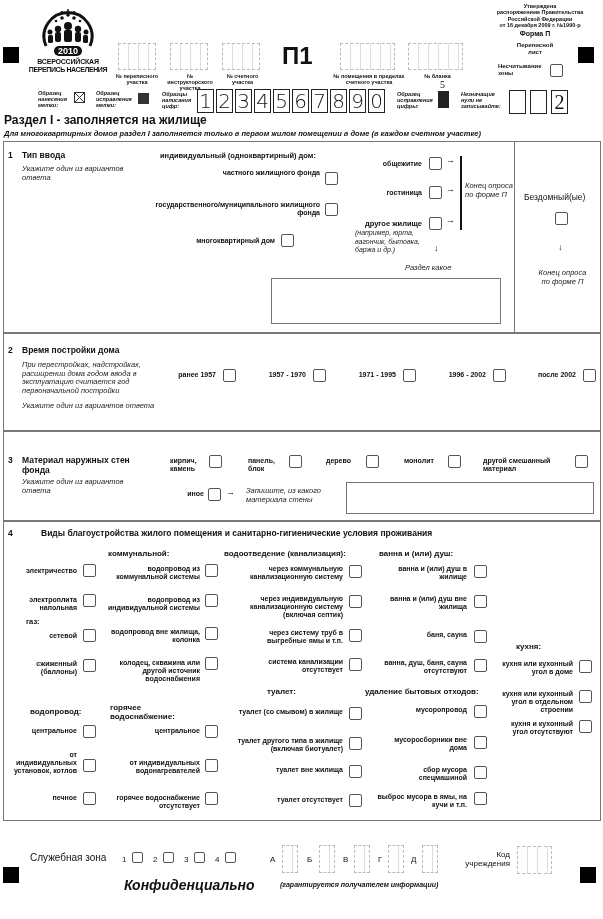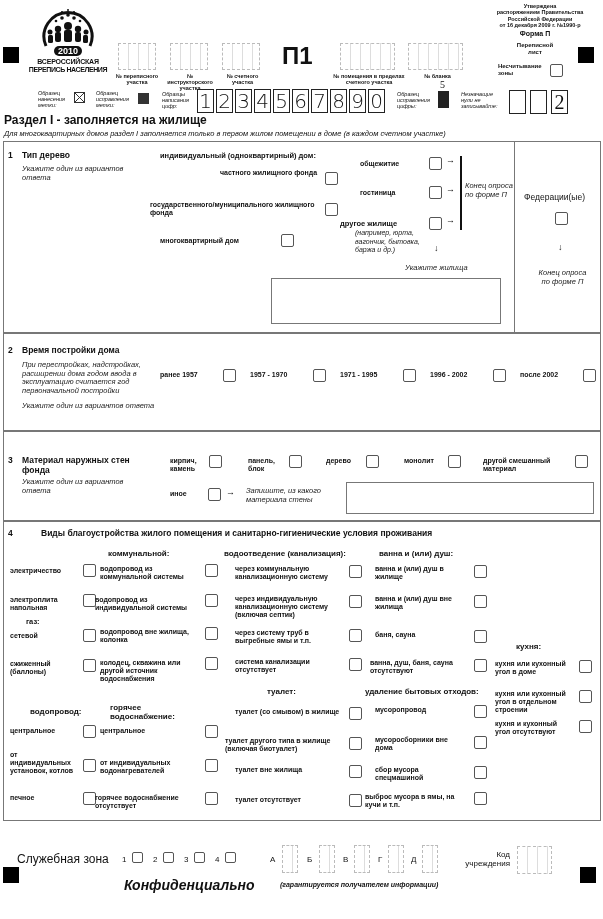--- a/index.html
+++ b/index.html
@@ -1,26 +1,26 @@
 <!DOCTYPE html>
 <html><head>
 <meta charset="utf-8">
 <style>
   * { box-sizing: border-box; margin: 0; padding: 0; }
   html, body { width: 603px; height: 919px; background: #fff; overflow: hidden; }
   body { font-family: "Liberation Sans", sans-serif; color: #111; position: relative; }
   .abs { position: absolute; }
   .b { font-weight: bold; }
-  .i { font-style: italic; }
+  .i { font-style: italic; font-weight: bold; }
   .cb { position: absolute; width: 13px; height: 13px; border: 1px solid #555; border-radius: 2px; background: #fff; }
   .marker { position: absolute; width: 16px; height: 16px; background: #000; }
   .grid-box { position: absolute; border: 1px dashed #bbb; background: repeating-linear-gradient(90deg, transparent 0 9px, #ddd 9px 10px); }
   .tiny { font-size: 5.5px; line-height: 6px; }
   .md { font-size: 8px; line-height: 9px; }
-  .lbl { font-size: 7px; line-height: 8px; font-weight: bold; text-align: left; }
+  .lbl { font-size: 7px; line-height: 8px; font-weight: bold; text-align: right; }
   .hd { font-size: 8.5px; font-weight: bold; }
   .section { position: absolute; left: 3px; width: 598px; border: 1px solid #777; }
   .digit { position: absolute; width: 17px; height: 24px; border: 1.5px solid #222; font-size: 20px; line-height: 22px; text-align: center; font-weight: normal; }
   .arrow { position: absolute; font-size: 9px; font-weight: bold; }
   .itxt { font-size: 7.5px; line-height: 8.5px; font-style: italic; color: #222; }
 </style>
 </head>
 <body>
 
 <div class="marker" style="left:3px;top:47px;"></div>
@@ -114,21 +114,21 @@
 <div class="digit" style="left:530px;top:90px;"></div>
 <div class="digit" style="left:551px;top:90px;font-family:'Liberation Serif',serif;">2</div>
 
 <div class="abs b" style="left:4px;top:113px;font-size:12px;">Раздел I - заполняется на жилище</div>
 <div class="abs i" style="left:4px;top:129px;font-size:7.5px;">Для многоквартирных домов раздел I заполняется только в первом жилом помещении в доме (в каждом счетном участке)</div>
 
 <div class="section" style="top:141px;height:192px;">
   <div class="abs" style="left:510px;top:0;width:1px;height:190px;background:#777;"></div>
 </div>
 <div class="abs hd" style="left:8px;top:150px;">1</div>
-<div class="abs hd" style="left:22px;top:150px;">Тип дерево</div>
+<div class="abs hd" style="left:22px;top:150px;">Тип ввода</div>
 <div class="abs itxt" style="left:22px;top:165px;width:110px;">Укажите один из вариантов ответа</div>
 <div class="abs lbl" style="left:150px;top:152px;font-size:7.5px;text-align:left;padding-left:10px;">индивидуальный (одноквартирный) дом:</div>
 <div class="abs lbl" style="left:220px;top:169px;width:100px;">частного жилищного фонда</div>
 <div class="cb" style="left:325px;top:172px;"></div>
 <div class="abs lbl" style="left:150px;top:201px;width:170px;">государственного/муниципального жилищного фонда</div>
 <div class="cb" style="left:325px;top:203px;"></div>
 <div class="abs lbl" style="left:160px;top:237px;width:115px;">многоквартирный дом</div>
 <div class="cb" style="left:281px;top:234px;"></div>
 
 <div class="abs lbl" style="left:360px;top:160px;width:62px;">общежитие</div>
@@ -137,24 +137,24 @@
 <div class="abs lbl" style="left:360px;top:189px;width:62px;">гостиница</div>
 <div class="cb" style="left:429px;top:186px;"></div>
 <div class="arrow" style="left:446px;top:184px;">→</div>
 <div class="abs lbl" style="left:340px;top:220px;width:82px;font-size:7.5px;">другое жилище</div>
 <div class="cb" style="left:429px;top:217px;"></div>
 <div class="arrow" style="left:446px;top:215px;">→</div>
 <div class="abs itxt" style="left:355px;top:229px;width:75px;font-size:7px;">(например, юрта, вагончик, бытовка, баржа и др.)</div>
 <div class="arrow" style="left:434px;top:243px;">↓</div>
 <div class="abs" style="left:460px;top:156px;width:2px;height:74px;background:#111;"></div>
 <div class="abs itxt" style="left:465px;top:182px;width:55px;">Конец опроса по форме П</div>
-<div class="abs itxt" style="left:405px;top:264px;">Укажите жилища</div>
+<div class="abs itxt" style="left:405px;top:264px;">Раздел какое</div>
 <div class="abs" style="left:271px;top:278px;width:230px;height:46px;border:1px solid #777;"></div>
 
-<div class="abs" style="left:524px;top:192px;font-size:8.5px;">Федерации(ые)</div>
+<div class="abs" style="left:524px;top:192px;font-size:8.5px;">Бездомный(ые)</div>
 <div class="cb" style="left:555px;top:212px;"></div>
 <div class="arrow" style="left:558px;top:242px;">↓</div>
 <div class="abs itxt" style="left:535px;top:269px;width:55px;text-align:center;">Конец опроса по форме П</div>
 
 <div class="section" style="top:333px;height:98px;"></div>
 <div class="abs hd" style="left:8px;top:345px;">2</div>
 <div class="abs hd" style="left:22px;top:345px;">Время постройки дома</div>
 <div class="abs itxt" style="left:22px;top:361px;width:140px;">При перестройках, надстройках, расширении дома годом ввода в эксплуатацию считается год первоначальной постройки</div>
 <div class="abs itxt" style="left:22px;top:402px;">Укажите один из вариантов ответа</div>
 <div class="abs lbl" style="left:160px;top:371px;width:56px;">ранее 1957</div>
@@ -265,21 +265,21 @@
 <div class="cb" style="left:474px;top:792px;"></div>
 
 <div class="abs b" style="left:516px;top:642px;font-size:8px;">кухня:</div>
 <div class="abs lbl" style="left:495px;top:660px;width:78px;">кухня или кухонный угол в доме</div>
 <div class="cb" style="left:579px;top:660px;"></div>
 <div class="abs lbl" style="left:495px;top:690px;width:78px;">кухня или кухонный угол в отдельном строении</div>
 <div class="cb" style="left:579px;top:690px;"></div>
 <div class="abs lbl" style="left:495px;top:720px;width:78px;">кухня и кухонный угол отсутствуют</div>
 <div class="cb" style="left:579px;top:720px;"></div>
 
-<div class="abs" style="left:17px;top:852px;font-size:12px;">Служебная зона</div>
+<div class="abs" style="left:30px;top:852px;font-size:10px;">Служебная зона</div>
 <div class="abs md" style="left:122px;top:855px;">1</div>
 <div class="cb" style="left:132px;top:852px;width:11px;height:11px;"></div>
 <div class="abs md" style="left:153px;top:855px;">2</div>
 <div class="cb" style="left:163px;top:852px;width:11px;height:11px;"></div>
 <div class="abs md" style="left:184px;top:855px;">3</div>
 <div class="cb" style="left:194px;top:852px;width:11px;height:11px;"></div>
 <div class="abs md" style="left:215px;top:855px;">4</div>
 <div class="cb" style="left:225px;top:852px;width:11px;height:11px;"></div>
 
 <div class="abs md" style="left:270px;top:855px;">А</div>

